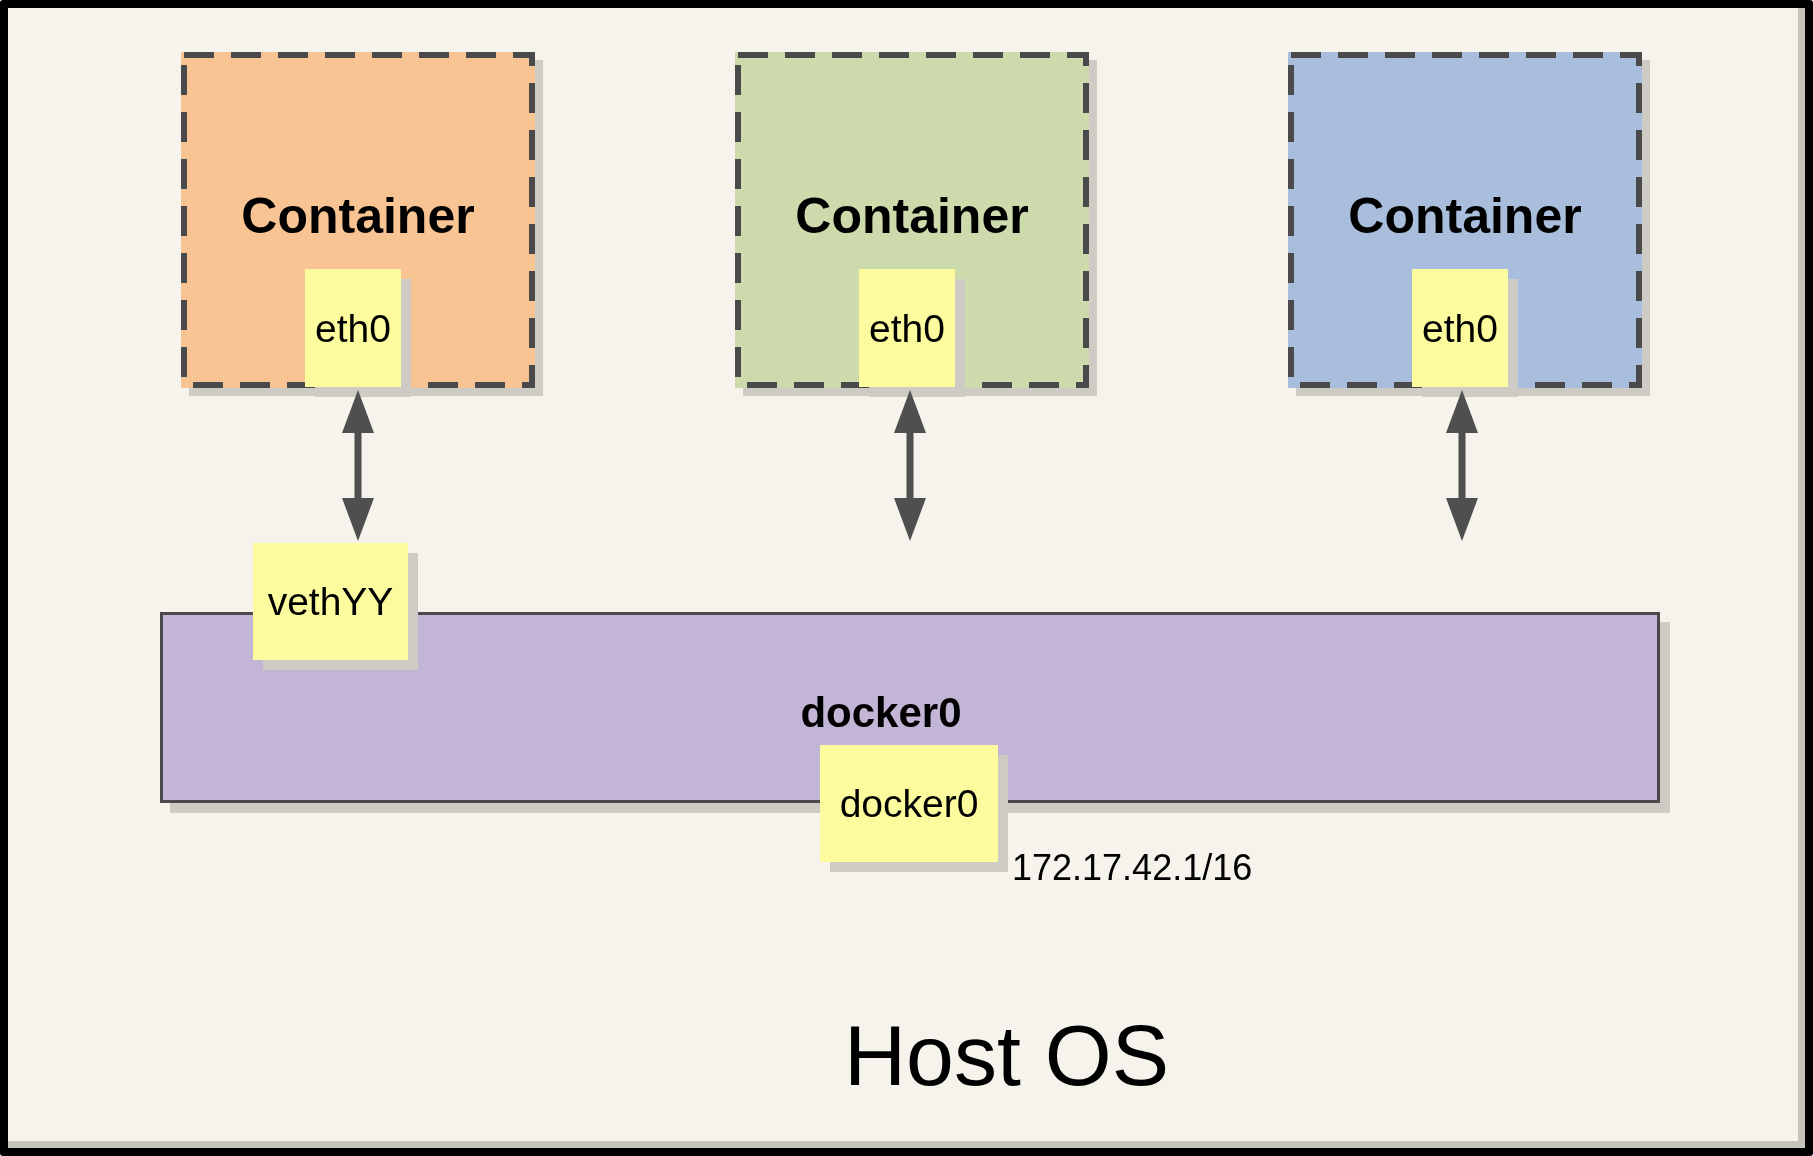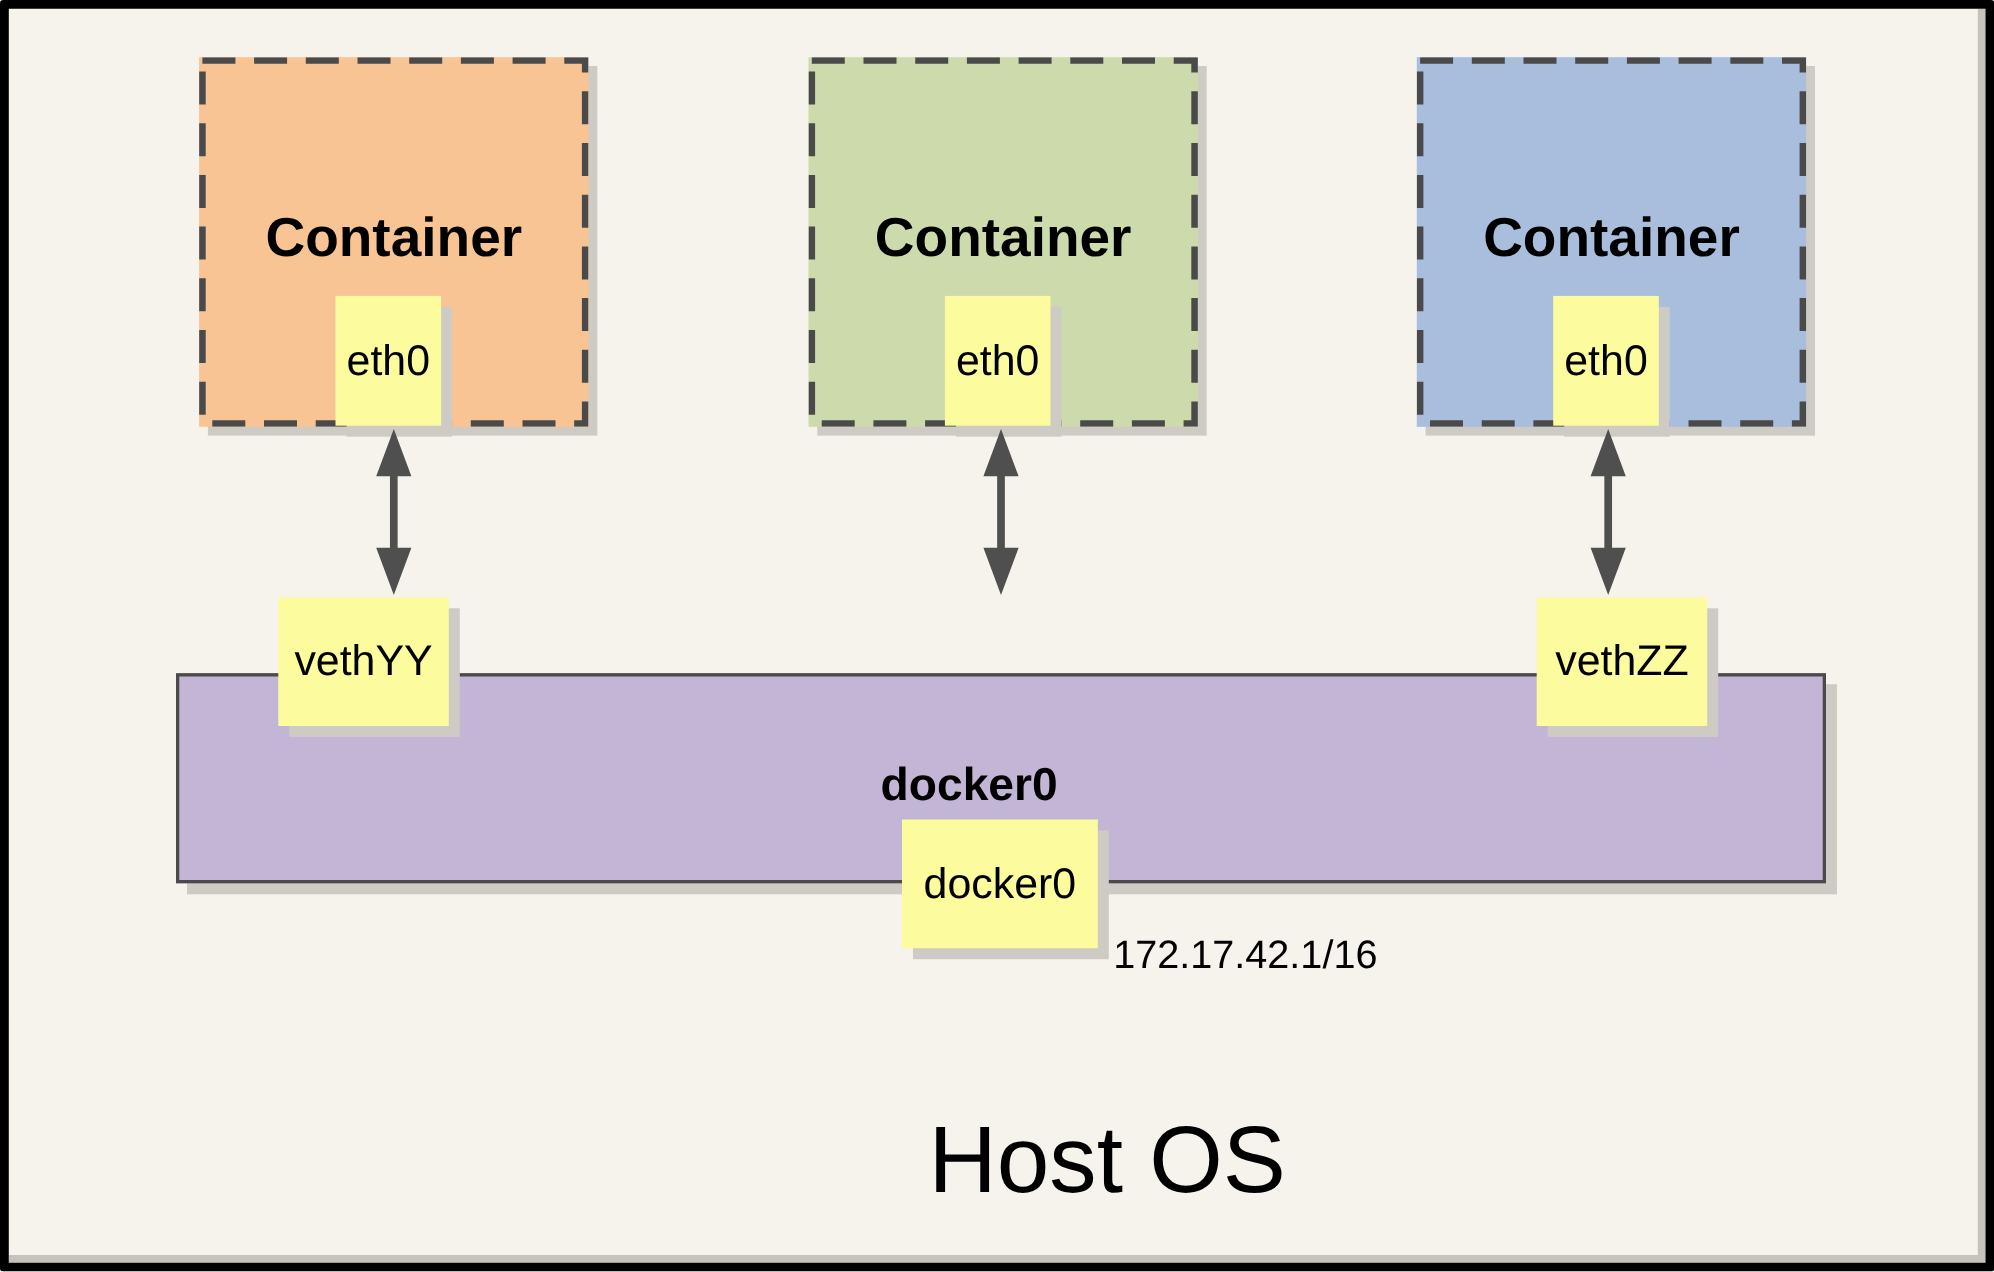--- a/index.html
+++ b/index.html
@@ -141,23 +141,20 @@
   <svg class="arrow" style="left:1432px" width="44" height="153" viewBox="0 0 44 153">
     <path d="M22 1 L38 44 L25.5 44 L25.5 109 L38 109 L22 152 L6 109 L18.5 109 L18.5 44 L6 44 Z" style="fill: rgb(79, 79, 79);"></path>
   </svg>
 
   <div class="bridge-bar" style="background-color: rgb(195, 181, 214);"></div>
   <div class="bridge-title">docker0</div>
 
   <div class="tag veth-tag" style="left: 245px; background-color: rgb(252, 252, 158);">
     <span>vethYY</span>
   </div>
-  <div class="tag veth-tag" style="left: 1389px; background-color: rgb(252, 252, 158);">
-    <span>vethZZ</span>
-  </div>
 
   <div class="tag dockertag" style="background-color: rgb(252, 252, 158);">
     <span>docker0</span>
   </div>
 
   <div class="ip-label">172.17.42.1/16</div>
 
   <div class="host-label">Host OS</div>
 
 </div>

